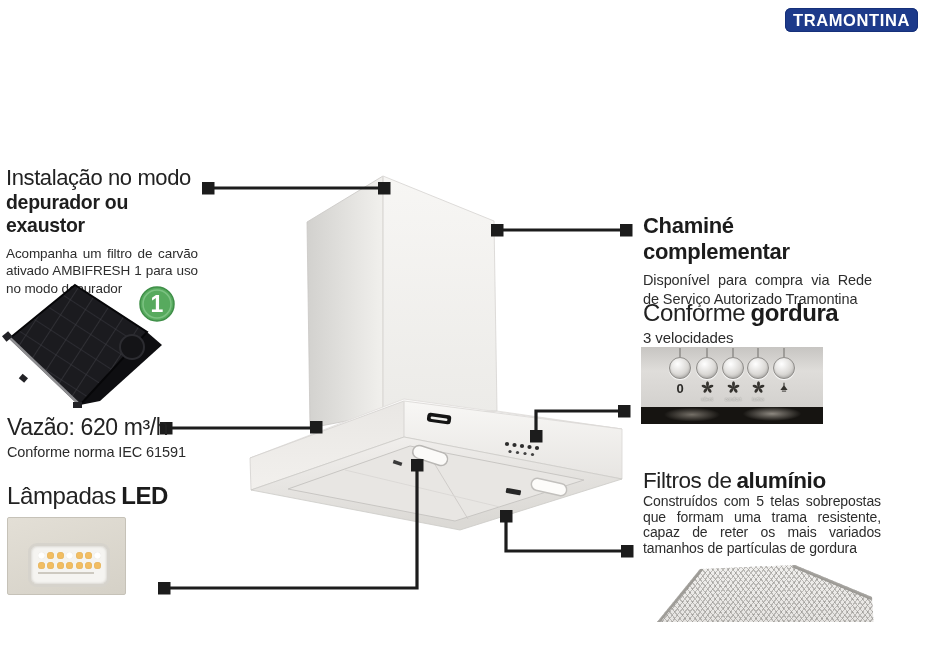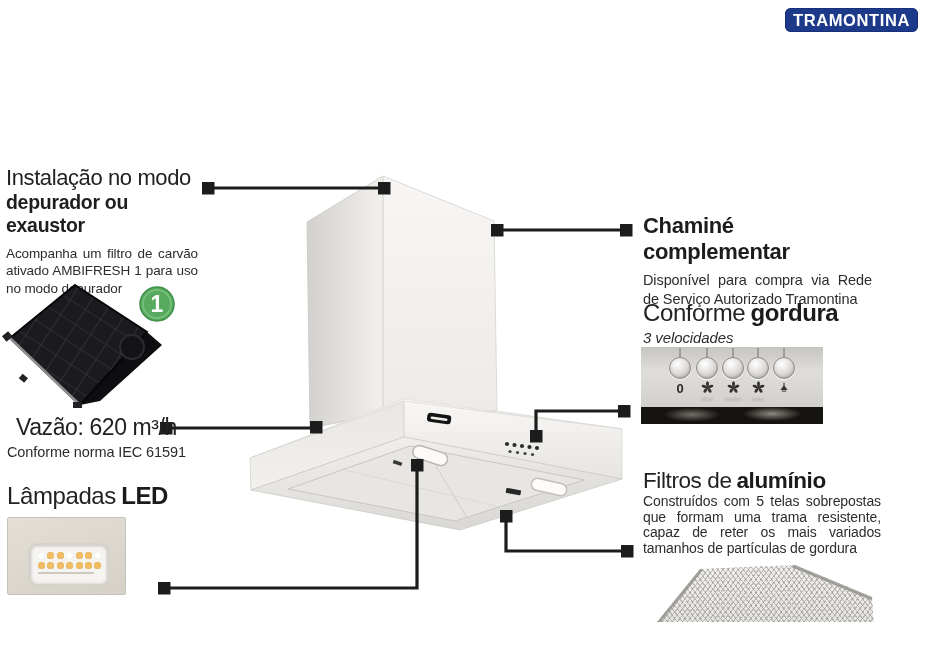--- a/index.html
+++ b/index.html
@@ -17,29 +17,29 @@
   .title-xl-b{font-size:20.5px;line-height:1.12;font-weight:700;letter-spacing:-.3px;color:#1e1e1e;
               transform:scaleX(.95);transform-origin:left;}
   .body-txt{font-size:13.5px;line-height:17.5px;text-align:justify;color:#2d2d2d;letter-spacing:-.1px;}
   .mix-title{font-size:23px;letter-spacing:-.4px;color:#222;white-space:nowrap;}
   .mix-title b{font-weight:700;color:#1b1b1b;}
   .mix-title .reg{margin-right:.22em;}
   .sub-txt{font-size:14.5px;color:#2b2b2b;letter-spacing:-.1px;}
 
   #blk-install{left:6px;top:166px;width:202px;}
   #blk-install .body-txt{margin-top:8px;width:192px;}
-  #blk-vazao{left:7px;top:414px;text-align:center;}
+  #blk-vazao{left:7px;top:414px;}
   #blk-vazao .sub-txt{margin-top:3px;}
   #blk-lamp{left:7px;top:482px;font-size:24px;}
   #blk-chamine{left:643px;top:213px;width:233px;}
   #blk-chamine .t{font-size:22px;font-weight:700;letter-spacing:-.3px;color:#1c1c1c;}
   #blk-chamine .body-txt{margin-top:6px;font-size:14.5px;line-height:18.5px;width:229px;}
   #blk-comando{left:643px;top:299px;}
   #blk-comando .mix-title{font-size:24px;}
-  #blk-comando .sub-txt{margin-top:2px;font-size:15px;font-style:italic;}
+  #blk-comando .sub-txt{margin-top:2px;font-size:15px;}
   #blk-filtros{left:643px;top:468px;width:242px;}
   #blk-filtros .mix-title{font-size:22.5px;}
   #blk-filtros .body-txt{font-size:14px;line-height:15.6px;width:238px;}
 
   
   #img-filter{left:0;top:275px;width:200px;height:140px;}
 
   
   #img-led{left:7px;top:517px;width:117px;height:76px;background:linear-gradient(160deg,#e3dfd6,#d5d1c7);
            border:1px solid #c6c2b8;border-radius:2px;}

